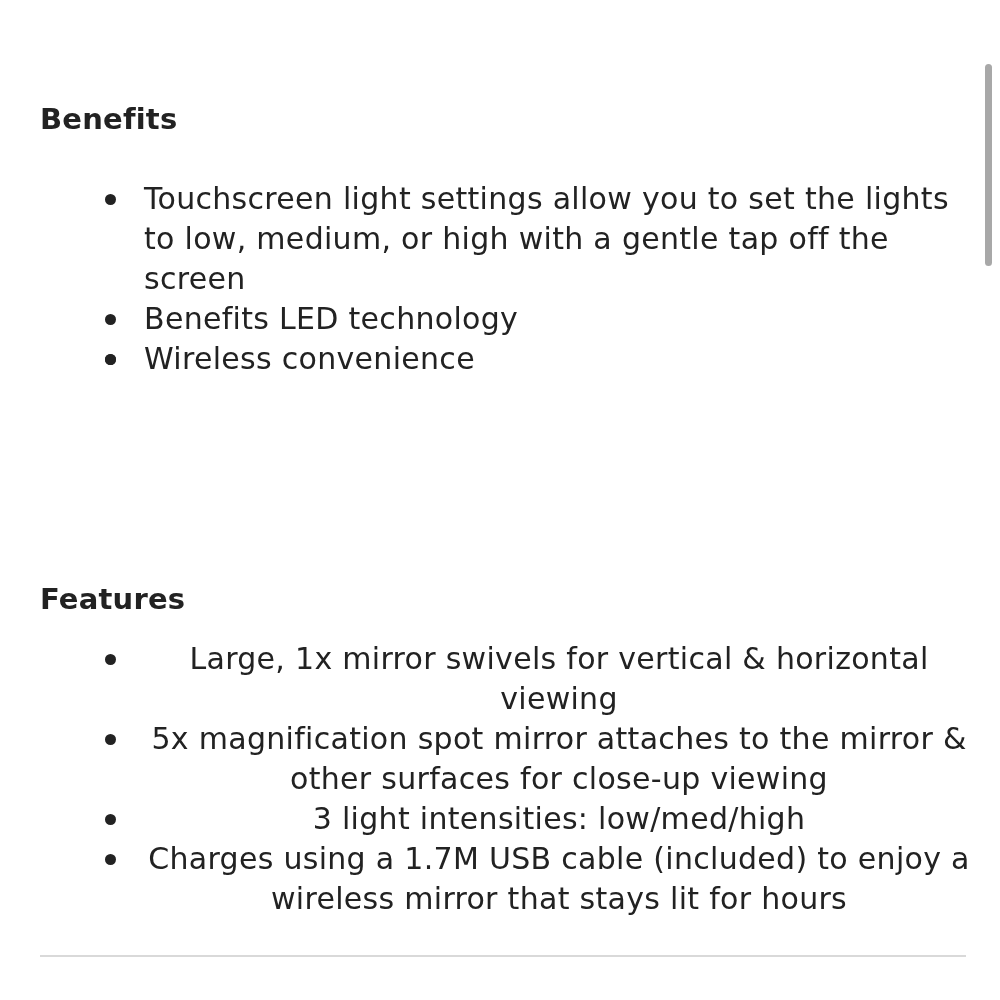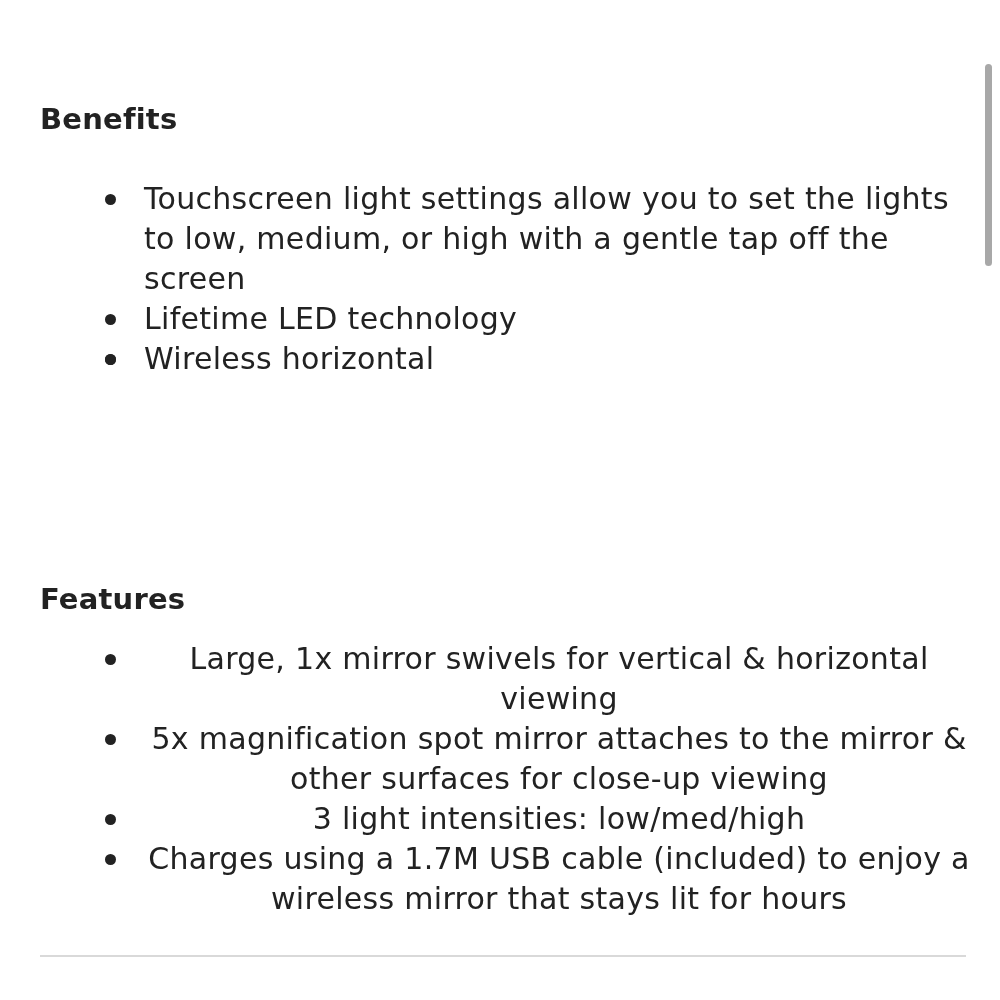--- a/index.html
+++ b/index.html
@@ -81,28 +81,28 @@
 
   <h2 class="section-title" style="top:80px;margin-top:19px;">Benefits</h2>
 
   <ul class="bullets" style="top:175px;">
     <li class="bullet-item">
       <span class="bullet-dot"></span>
       <span>Touchscreen light settings allow you to set the lights to low, medium, or high with a gentle tap off the screen</span>
     </li>
     <li class="bullet-item">
       <span class="bullet-dot"></span>
-      <span>Lifetime LED technology</span>
+      <span>Benefits LED technology</span>
     </li>
     <li class="bullet-item">
       <span class="bullet-dot"></span>
     </li>
     <li class="bullet-item">
       <span class="bullet-dot"></span>
-      <span>Wireless horizontal</span>
+      <span>Wireless convenience</span>
     </li>
   </ul>
 
   <h2 class="section-title" style="top:547px;margin-top:32px;">Features</h2>
 
   <ul class="bullets" style="top:635px;text-align:center;">
     <li class="bullet-item">
       <span class="bullet-dot"></span>
       <span>Large, 1x mirror swivels for vertical &amp; horizontal viewing</span>
     </li>

